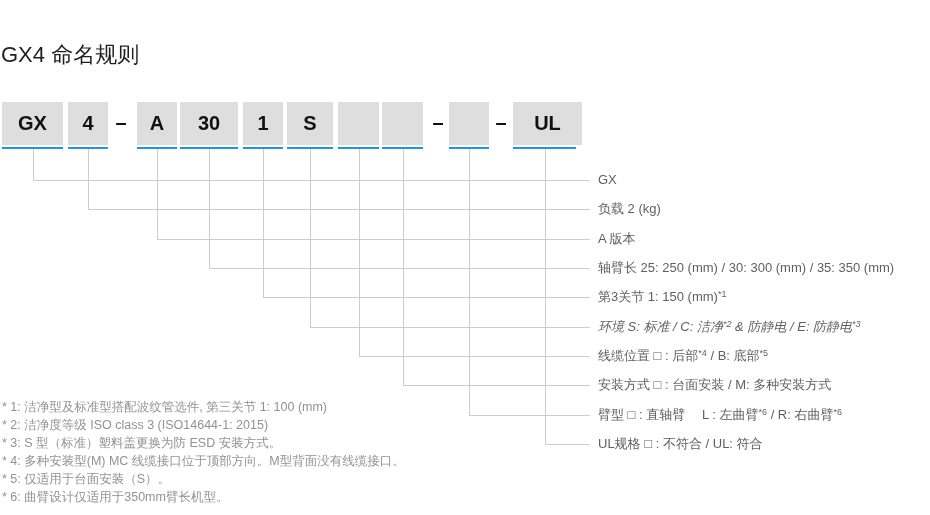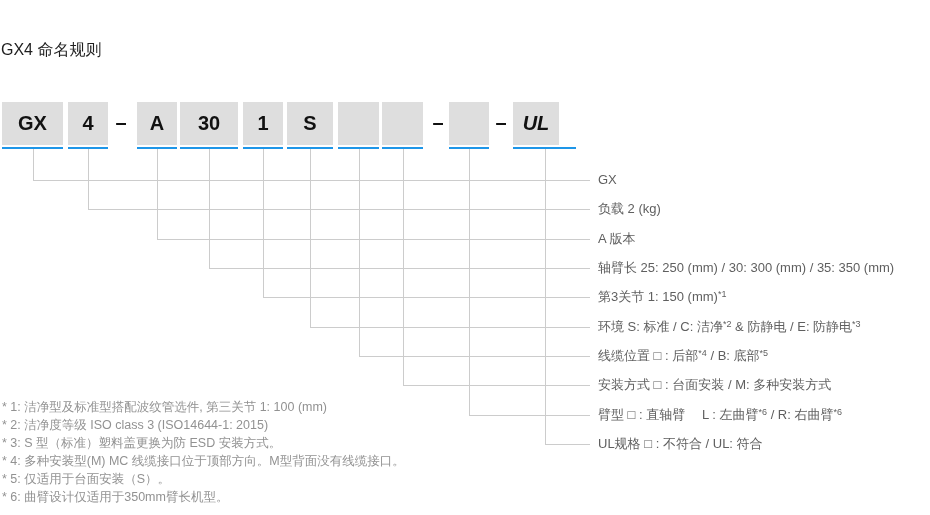--- a/index.html
+++ b/index.html
@@ -1,21 +1,21 @@
 <!DOCTYPE html>
 <html><head>
 <meta charset="utf-8">
 <style>
   html,body{margin:0;padding:0;background:#fff;}
   #page{
     position:relative;width:930px;height:515px;background:#ffffff;overflow:hidden;
     font-family:"Liberation Sans","DejaVu Sans",sans-serif;
   }
   #page-title{
-    position:absolute;left:1px;top:40px;font-size:16px;font-weight:400;color:#1f1f1f;
+    position:absolute;left:1px;top:40px;font-size:22px;font-weight:400;color:#1f1f1f;
   }
   .code-box{
     position:absolute;top:102px;height:43px;background:var(--box-fill,#dedede);
     text-align:center;line-height:43px;font-size:20px;font-weight:700;color:#111;
   }
   .code-underline{
     position:absolute;top:147px;height:2px;background:var(--accent,#1e96e8);
   }
   .code-sep{
     position:absolute;top:102px;height:43px;line-height:41px;font-size:20px;font-weight:700;
@@ -50,21 +50,21 @@
       <div class="code-box" style="left: 243px; width: 40px;">1</div>
       <div class="code-underline" style="left: 243px; width: 40px;"></div>
       <div class="code-box" style="left: 287px; width: 46px;">S</div>
       <div class="code-underline" style="left: 287px; width: 46px;"></div>
       <div class="code-box" style="left: 338px; width: 41px;"></div>
       <div class="code-underline" style="left: 338px; width: 41px;"></div>
       <div class="code-box" style="left: 382px; width: 41px;"></div>
       <div class="code-underline" style="left: 382px; width: 41px;"></div>
       <div class="code-box" style="left: 449px; width: 40px;"></div>
       <div class="code-underline" style="left: 449px; width: 40px;"></div>
-      <div class="code-box" style="left: 513px; width: 46px; font-style: italic;">UL</div>
+      <div class="code-box" style="left: 513px; width: 69px;">UL</div>
       <div class="code-underline" style="left: 513px; width: 63px;"></div>
       <div class="code-sep" style="left: 121px;">–</div>
       <div class="code-sep" style="left: 438px;">–</div>
       <div class="code-sep" style="left: 501px;">–</div>
     </div>
   <div id="connectors">
       <div class="vline" style="left: 33px; top: 149px; height: 31px;"></div>
       <div class="hline" style="left: 33px; top: 180px; width: 557px;"></div>
       <div class="vline" style="left: 88px; top: 149px; height: 60px;"></div>
       <div class="hline" style="left: 88px; top: 209px; width: 502px;"></div>
@@ -84,21 +84,21 @@
       <div class="hline" style="left: 469px; top: 415px; width: 121px;"></div>
       <div class="vline" style="left: 545px; top: 149px; height: 295px;"></div>
       <div class="hline" style="left: 545px; top: 444px; width: 45px;"></div>
     </div>
   <div id="legend">
       <div class="legend-label" style="top: 171px;">GX</div>
       <div class="legend-label" style="top: 200px;">负载 2 (kg)</div>
       <div class="legend-label" style="top: 230px;">A 版本</div>
       <div class="legend-label" style="top: 259px;">轴臂长 25: 250 (mm) / 30: 300 (mm) / 35: 350 (mm)</div>
       <div class="legend-label" style="top: 288px;">第3关节 1: 150 (mm)<span class="sup">*1</span></div>
-      <div class="legend-label" style="top: 318px;">环境 S: 标准 / C: 洁净<span class="sup">*2</span> &amp; 防静电 / E: 防静电<span class="sup">*3</span></div>
+      <div class="legend-label" style="top: 318px; font-style: italic;">环境 S: 标准 / C: 洁净<span class="sup">*2</span> &amp; 防静电 / E: 防静电<span class="sup">*3</span></div>
       <div class="legend-label" style="top: 347px;">线缆位置 □ : 后部<span class="sup">*4</span> / B: 底部<span class="sup">*5</span></div>
       <div class="legend-label" style="top: 376px;">安装方式 □ : 台面安装 / M: 多种安装方式</div>
       <div class="legend-label" style="top: 406px;">臂型 □ : 直轴臂　 L : 左曲臂<span class="sup">*6</span> / R: 右曲臂<span class="sup">*6</span></div>
       <div class="legend-label" style="top: 435px; text-align: center;">UL规格 □ : 不符合 / UL: 符合</div>
     </div>
   <div id="footnotes">
       <div>* 1: 洁净型及标准型搭配波纹管选件, 第三关节 1: 100 (mm)</div>
       <div>* 2: 洁净度等级 ISO class 3 (ISO14644-1:  2015)</div>
       <div>* 3: S 型（标准）塑料盖更换为防 ESD 安装方式。</div>
       <div>* 4: 多种安装型(M) MC 线缆接口位于顶部方向。M型背面没有线缆接口。</div>

